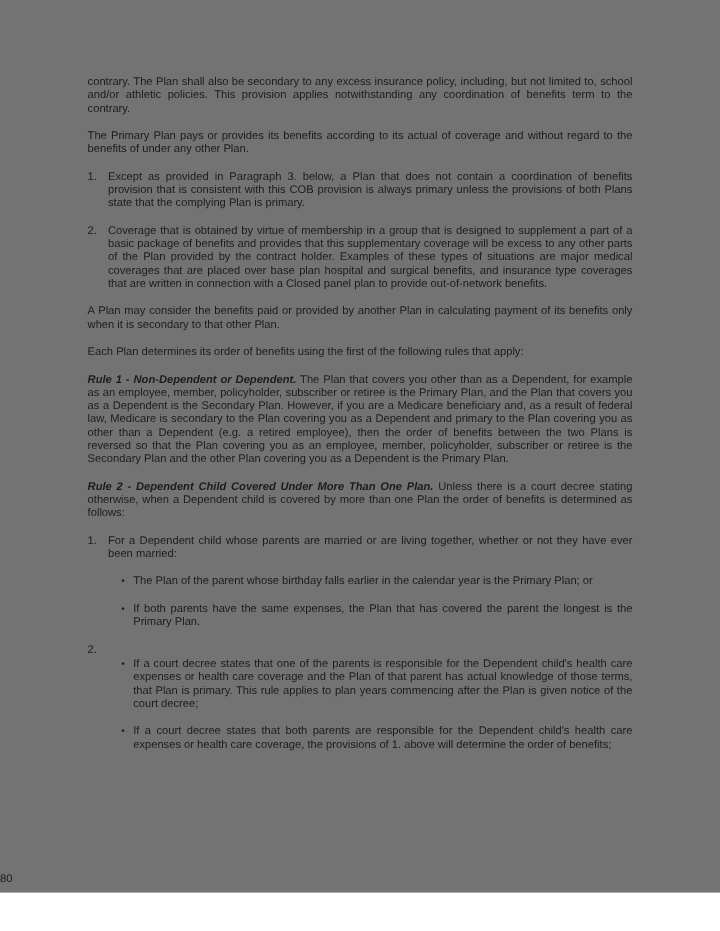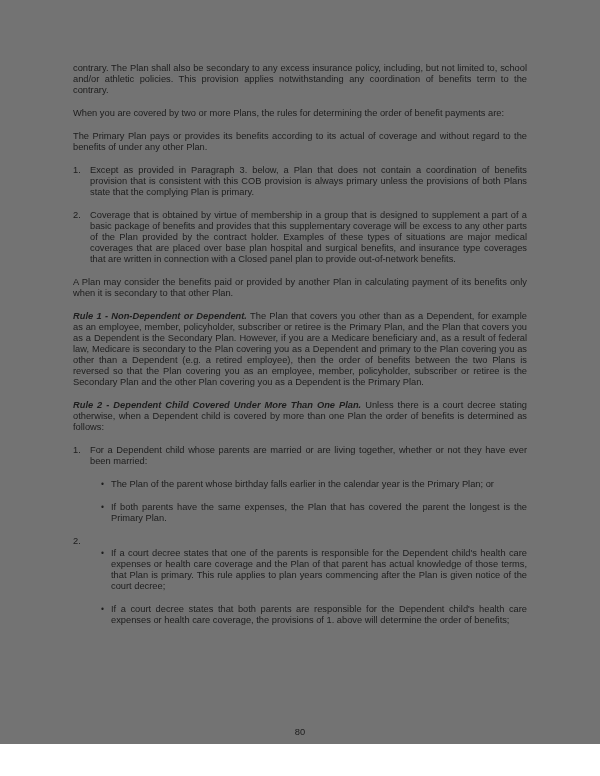--- a/index.html
+++ b/index.html
@@ -57,48 +57,48 @@
   }
   .btext {
     flex: 1 1 auto;
     text-align: justify;
   }
   .page-number {
     position: absolute;
     top: 727px;
     left: 0;
     right: 0;
-    text-align: center;
+    text-align: left;
   }
 </style>
 </head>
 <body>
 
 <div class="page">
 
   <p class="para">contrary. The Plan shall also be secondary to any excess insurance policy, including, but not limited to, school and/or athletic policies. This provision applies notwithstanding any coordination of benefits term to the contrary.</p>
 
 
-  <p class="para">When you are covered by two or more Plans, the rules for determining the order of benefit payments are:</p>
 
   <p class="para">The Primary Plan pays or provides its benefits according to its actual of coverage and without regard to the benefits of under any other Plan.</p>
 
   <div class="olist">
     <div class="oitem">
       <span class="num">1.</span>
       <div class="itext">Except as provided in Paragraph 3. below, a Plan that does not contain a coordination of benefits provision that is consistent with this COB provision is always primary unless the provisions of both Plans state that the complying Plan is primary.</div>
     </div>
     <div class="oitem">
       <span class="num">2.</span>
       <div class="itext">Coverage that is obtained by virtue of membership in a group that is designed to supplement a part of a basic package of benefits and provides that this supplementary coverage will be excess to any other parts of the Plan provided by the contract holder. Examples of these types of situations are major medical coverages that are placed over base plan hospital and surgical benefits, and insurance type coverages that are written in connection with a Closed panel plan to provide out-of-network benefits.</div>
     </div>
   </div>
 
   <p class="para">A Plan may consider the benefits paid or provided by another Plan in calculating payment of its benefits only when it is secondary to that other Plan.</p>
 
+  <p class="para">Each Plan determines its order of benefits using the first of the following rules that apply:</p>
 
   <p class="para"><span class="bold">Rule 1 - Non-Dependent or Dependent.</span><span> The Plan that covers you other than as a Dependent, for example as an employee, member, policyholder, subscriber or retiree is the Primary Plan, and the Plan that covers you as a Dependent is the Secondary Plan. However, if you are a Medicare beneficiary and, as a result of federal law, Medicare is secondary to the Plan covering you as a Dependent and primary to the Plan covering you as other than a Dependent (e.g. a retired employee), then the order of benefits between the two Plans is reversed so that the Plan covering you as an employee, member, policyholder, subscriber or retiree is the Secondary Plan and the other Plan covering you as a Dependent is the Primary Plan.</span></p>
 
   <p class="para"><span class="bold">Rule 2 - Dependent Child Covered Under More Than One Plan.</span><span> Unless there is a court decree stating otherwise, when a Dependent child is covered by more than one Plan the order of benefits is determined as follows:</span></p>
 
   <div class="olist">
 
     <div class="oitem">
       <span class="num">1.</span>
       <div class="itext">

